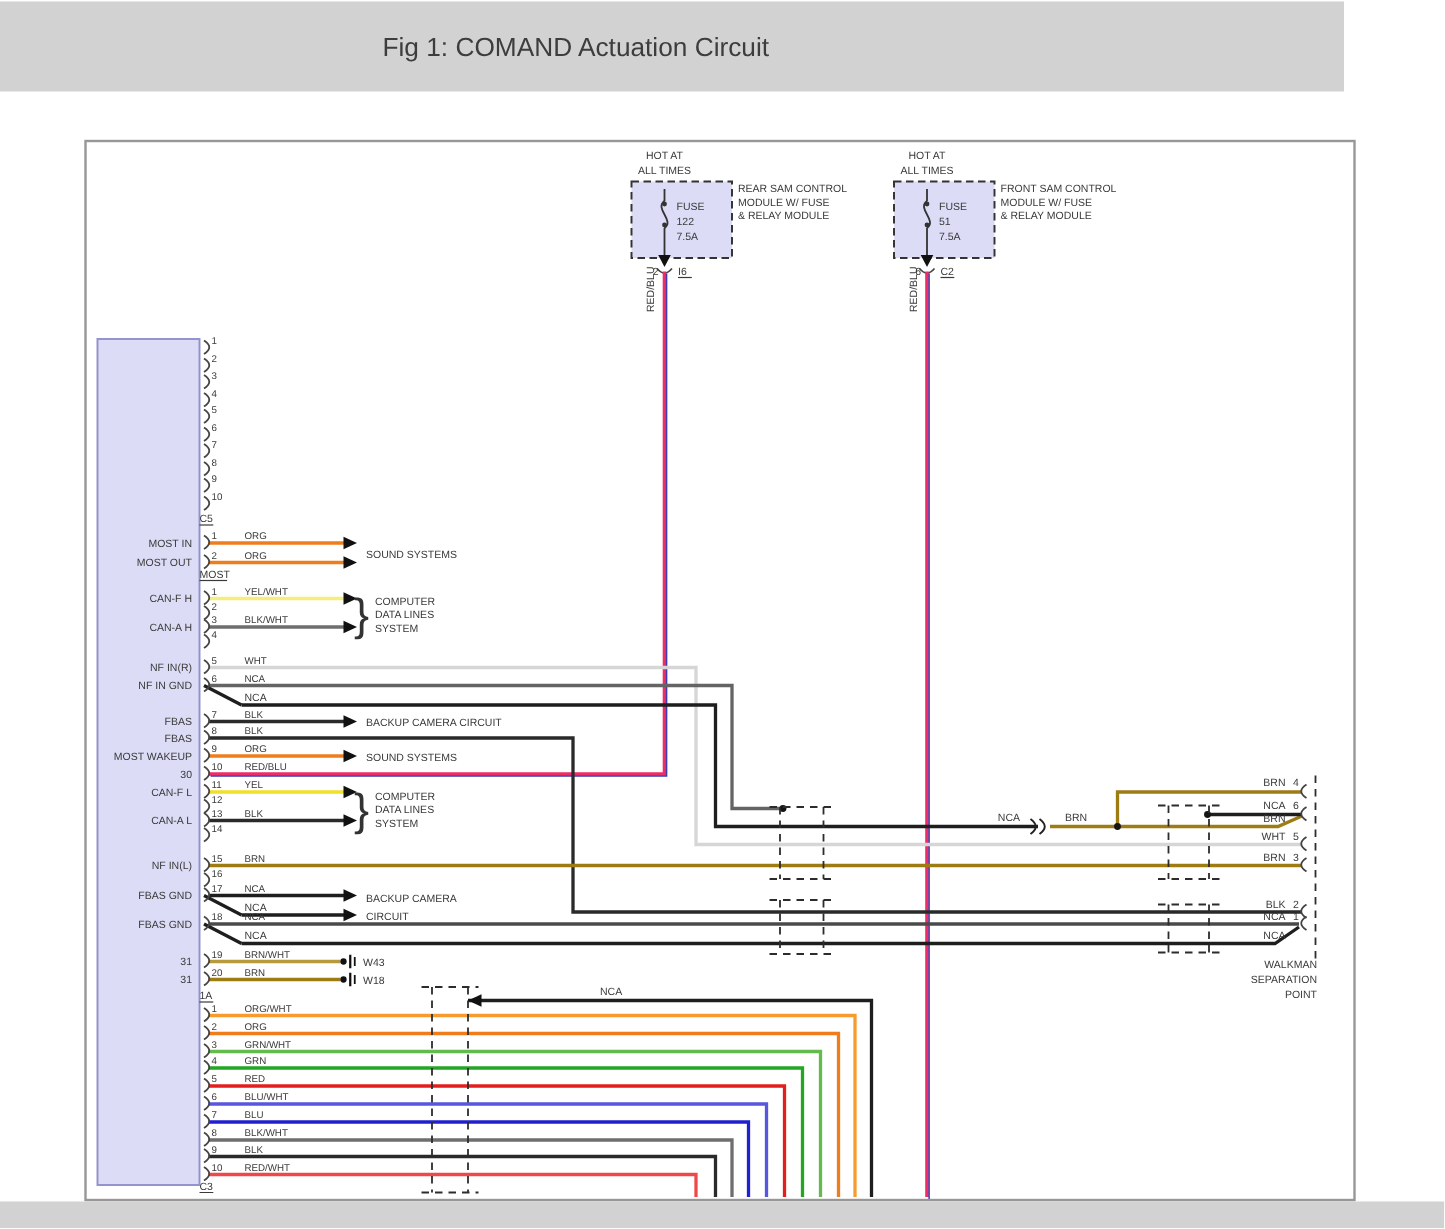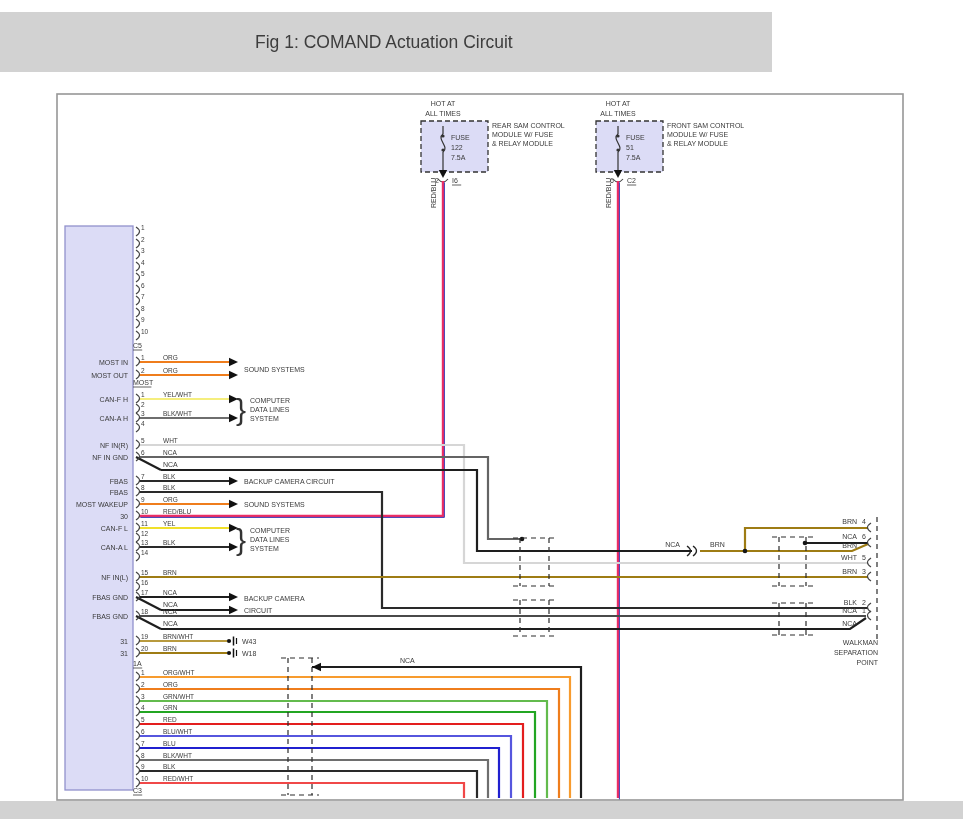--- a/index.html
+++ b/index.html
@@ -1,18 +1,18 @@
 <!DOCTYPE html>
 <html><head>
 <meta charset="utf-8">
 <style>
   html,body{margin:0;padding:0;background:#ffffff;}
   #page{position:relative;width:963px;height:819px;background:#ffffff;overflow:hidden;
         font-family:"Liberation Sans", sans-serif;}
-  #title-band{position:absolute;left:0;top:12px;width:772px;height:60px;}
+  #title-band{position:absolute;left:0;top:1px;width:896px;height:60px;}
   #page-title{position:absolute;left:255px;top:20px;font-size:17.5px;color:#3d3d3d;}
   #bottom-band{position:absolute;left:0;top:801px;width:963px;height:18px;}
   svg{position:absolute;left:0;top:0;}
   text{font-family:"Liberation Sans", sans-serif;}
 </style>
 </head>
 <body>
 
 <div id="page">
   <div id="title-band" style="background: rgb(210, 210, 210);">

